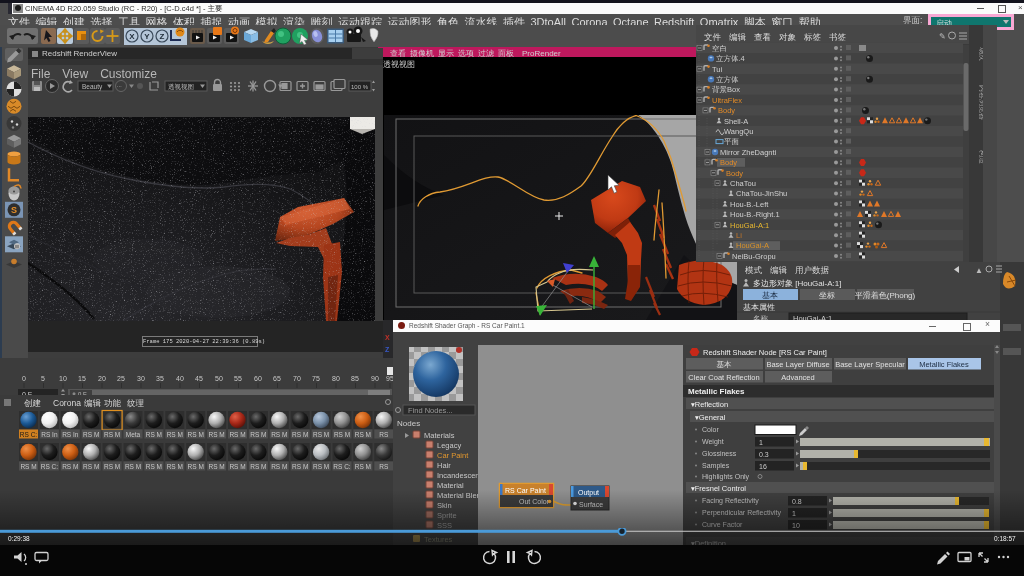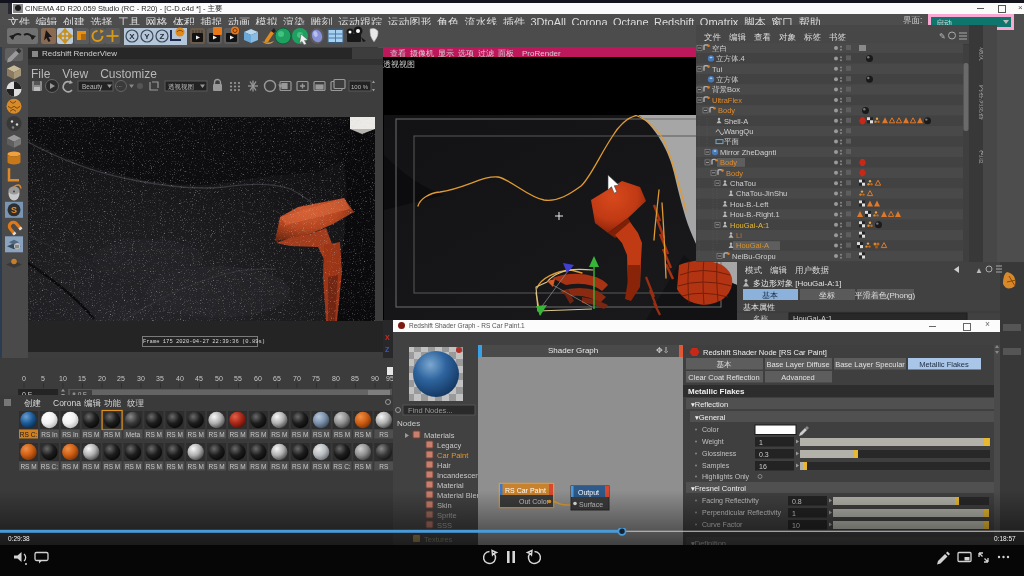--- a/index.html
+++ b/index.html
@@ -983,26 +983,20 @@
         <rect x="33" y="166" width="7" height="7" rx="1" fill="#c87f6d" stroke="#7a4438" opacity="0.7"></rect>
           <text x="44" y="173" fill="#999">Sprite</text>
         <rect x="33" y="176" width="7" height="7" rx="1" fill="#c87f6d" stroke="#7a4438" opacity="0.7"></rect>
           <text x="44" y="183" fill="#999">SSS</text>
         <rect x="20" y="190" width="7" height="7" rx="1" fill="#b89a50" opacity="0.8"></rect>
           <text x="31" y="197" fill="#8a8a76">Textures</text>
       </g>
     </svg>
   </div>
   <div class="abs" style="left:85px;top:25px;width:205px;height:231px;background:#8f8f8f;">
-    <div class="abs" style="left:0;top:0;width:205px;height:12px;background:#4a4a4a;">
-      <div class="abs" style="left:0;top:0;width:4px;height:12px;background:#3aa0e8;"></div>
-      <div class="abs txt" style="left:70px;top:1px;font-size:8px;color:#e8e8e8;">Shader Graph</div>
-      <div class="abs txt" style="left:178px;top:1px;font-size:8px;color:#ccc;">✥⇩</div>
-      <div class="abs" style="left:201px;top:0;width:4px;height:12px;background:#e05838;"></div>
-    </div>
     <svg width="205" height="231" style="position:absolute;left:0;top:0">
       <path d="M75 156 C 83 160, 85 160, 93 160" stroke="#e0a030" stroke-width="1.4" fill="none"></path>
       <g>
         <rect x="21.5" y="138.5" width="54" height="24" fill="none" stroke="#e09a30" stroke-width="1.5"></rect>
         <rect x="22" y="139" width="53" height="11" fill="#c8812c"></rect>
         <rect x="22" y="139" width="2.5" height="11" fill="#3a78c8"></rect>
         <rect x="71" y="139" width="4" height="11" fill="#d84830"></rect>
         <text x="27" y="147.5" font-size="7" fill="#fff" font-family="Liberation Sans">RS Car Paint</text>
         <rect x="22" y="150" width="53" height="12" fill="#3c3c3c"></rect>
         <text x="41" y="159" font-size="7" fill="#c8c8c8" font-family="Liberation Sans">Out Color</text>

